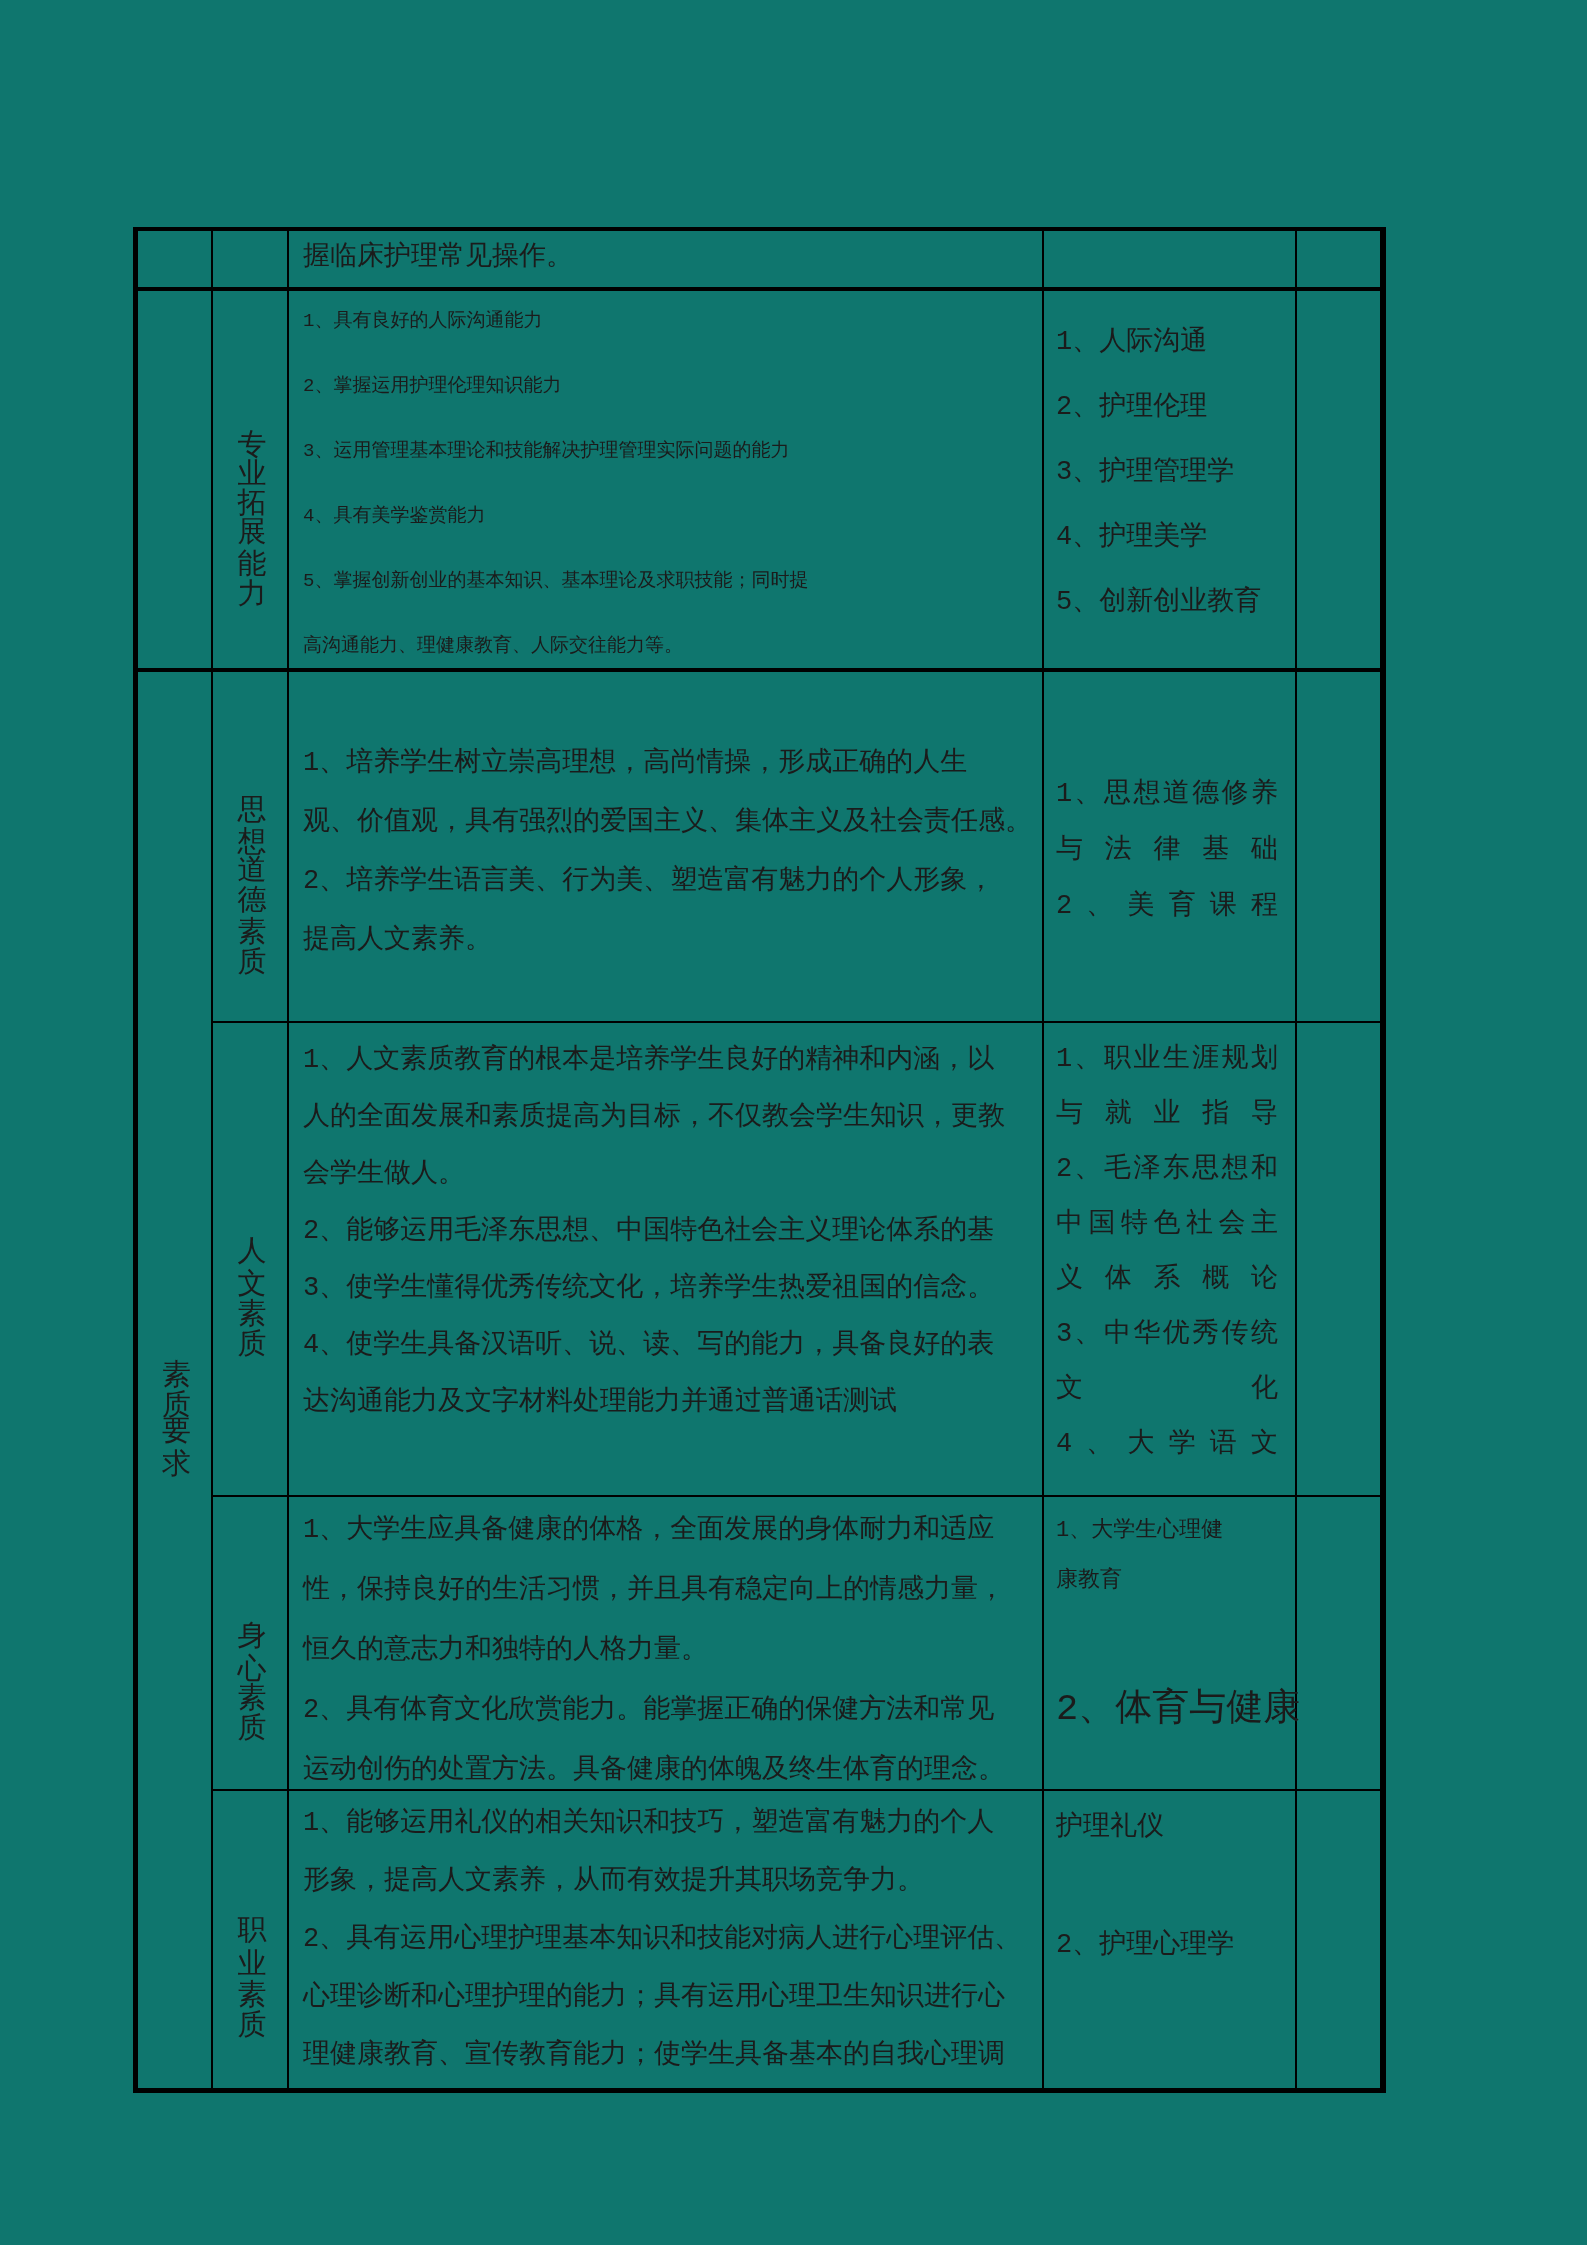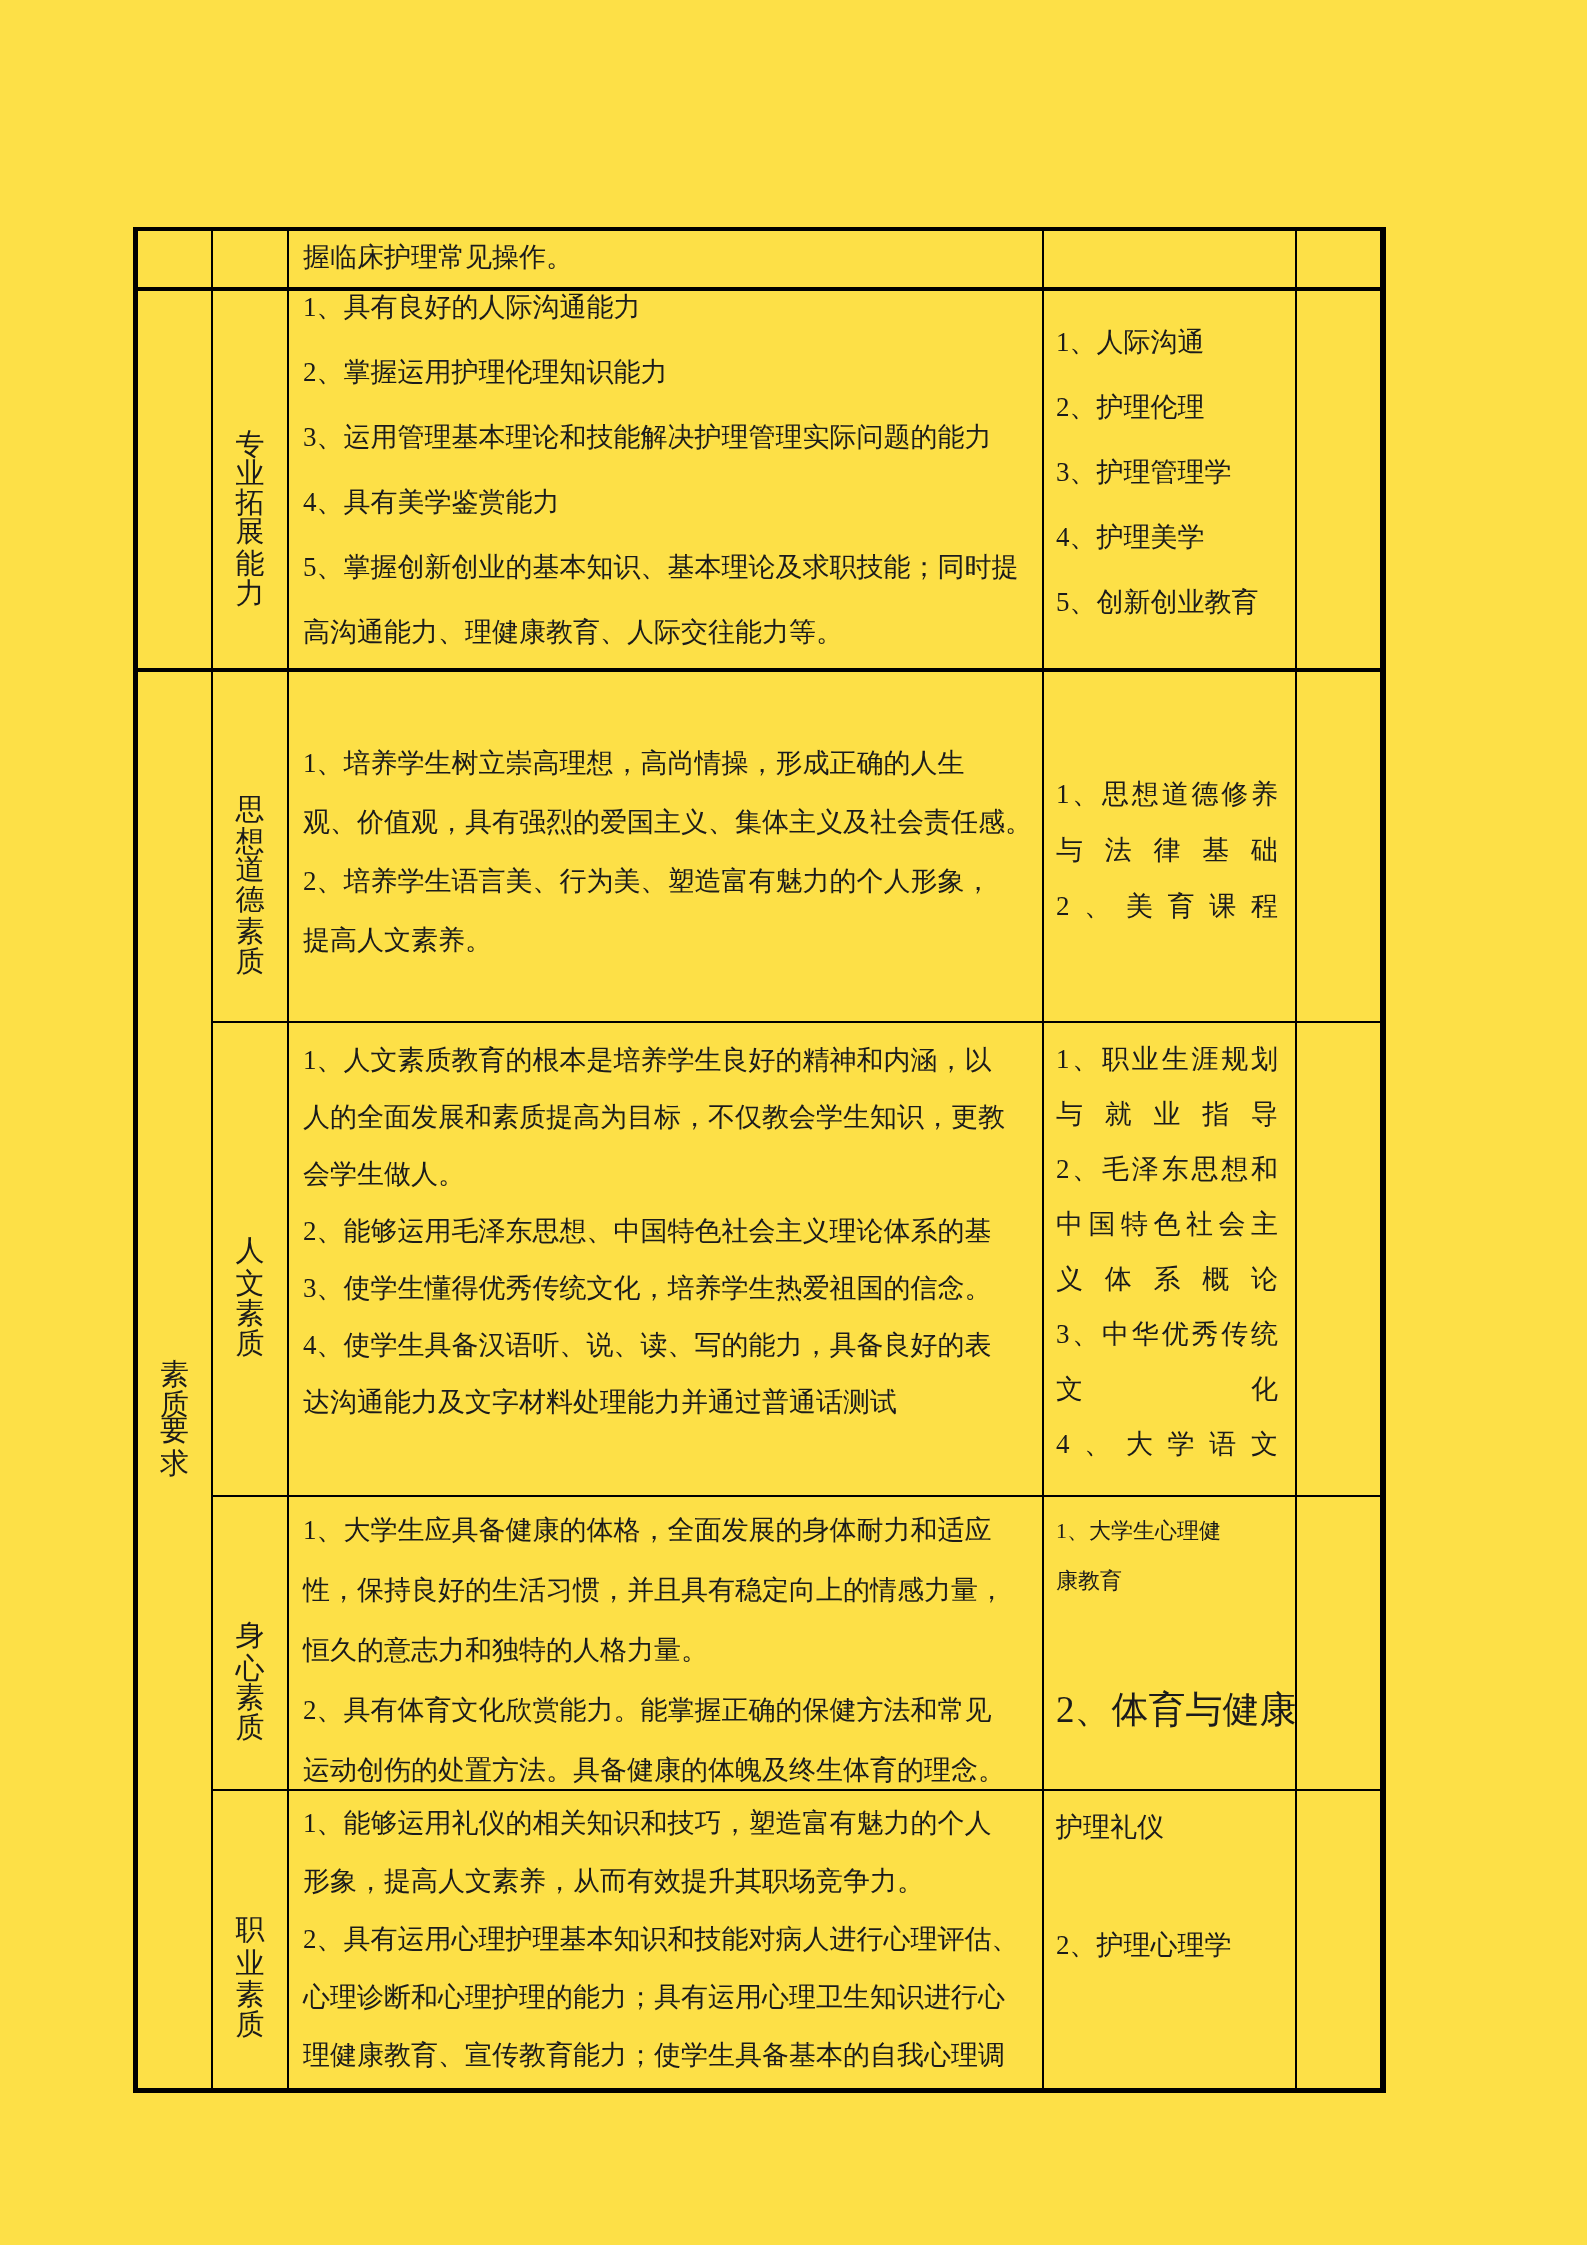--- a/index.html
+++ b/index.html
@@ -1,28 +1,28 @@
 <!DOCTYPE html>
 <html><head>
 <meta charset="utf-8">
 <style>
   html,body { margin:0; padding:0; background:#ffffff; }
   .doc {
     position:relative;
     width:1587px; height:2245px;
-    background:#fde047;
-    font-family:Liberation Serif, serif;
+    background:#0f766e;
+    font-family:Liberation Mono, monospace;
     color:#1b1b1b;
     overflow:hidden;
   }
   .bd { position:absolute; background:#000; }
   .cell { position:absolute; }
   .tl { white-space:nowrap; }
   .r1c3 { left:303px; top:240px; width:740px; line-height:34px; font-size:27px; }
-  .r2c3 { left:303px; top:275px; width:740px; line-height:65px; font-size:27px; }
+  .r2c3 { left:303px; top:289px; width:740px; line-height:65px; font-size:19px; }
   .r2c4 { left:1056px; top:310px; width:224px; line-height:65px; font-size:27px; }
   .r3c3 { left:303px; top:734px; width:740px; line-height:59px; font-size:27px; }
   .r3c4 { left:1056px; top:766px; width:222px; line-height:56px; font-size:27px; }
   .r4c3 { left:303px; top:1032px; width:740px; line-height:57px; font-size:27px; }
   .r4c4 { left:1056px; top:1032px; width:222px; line-height:55px; font-size:27px; }
   .r5c3 { left:303px; top:1500px; width:740px; line-height:60px; font-size:27px; }
   .r5c4a { left:1056px; top:1506px; width:222px; line-height:50px; font-size:22px; }
   .r5c4b { left:1056px; top:1682px; width:222px; line-height:55px; font-size:37px; }
   .r6c3 { left:303px; top:1794px; width:740px; line-height:58px; font-size:27px; }
   .r6c4a { left:1056px; top:1800px; width:222px; line-height:55px; font-size:27px; }

